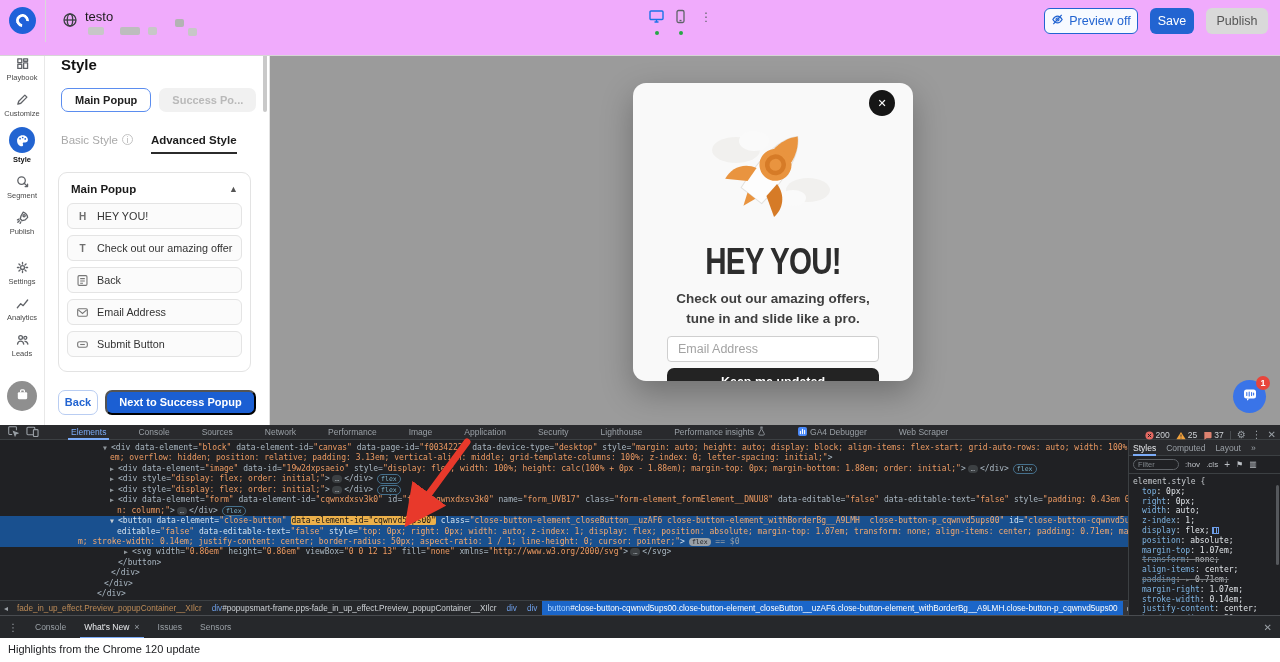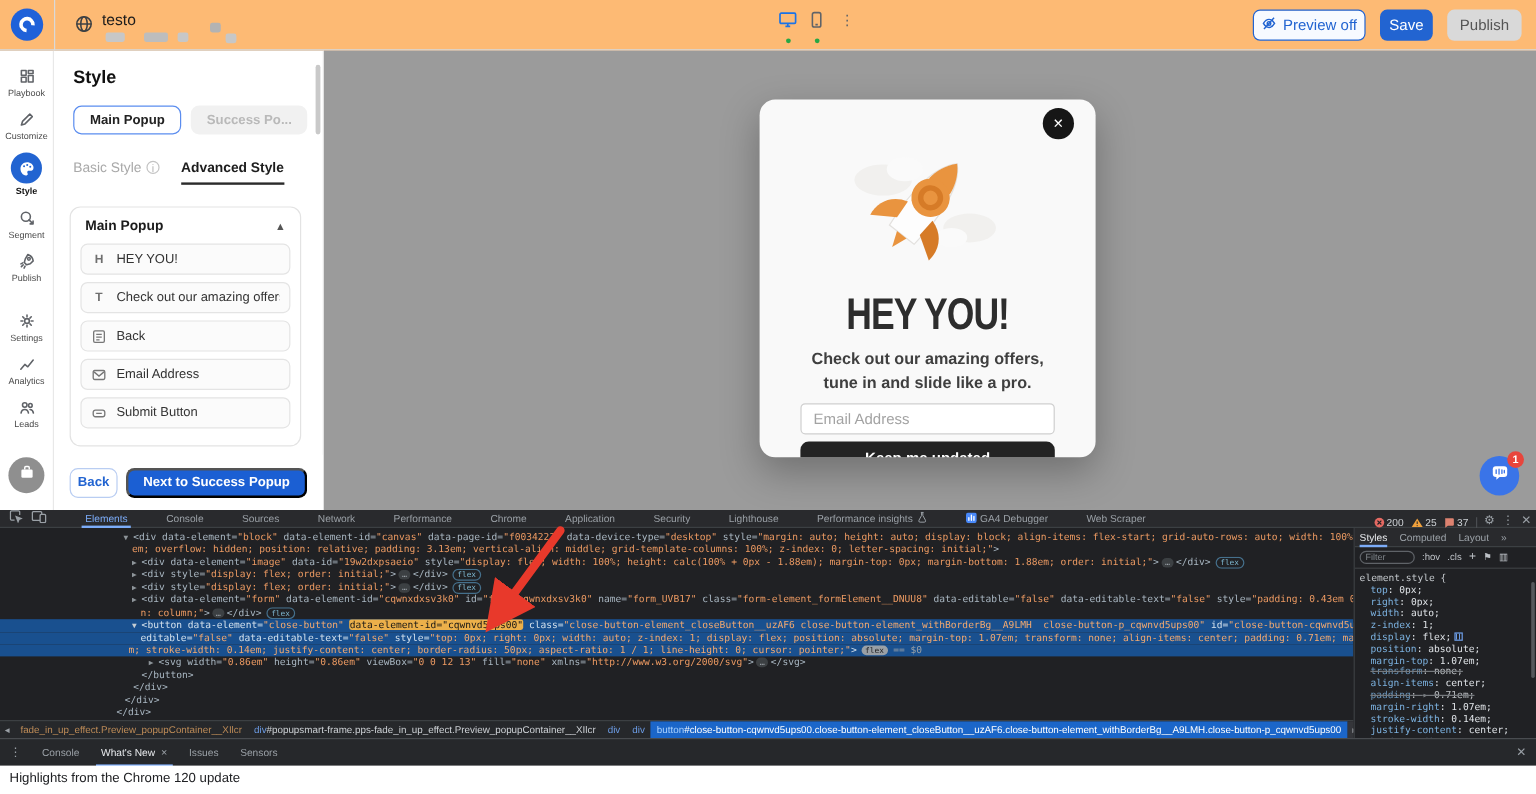--- a/index.html
+++ b/index.html
@@ -1,21 +1,21 @@
 <!DOCTYPE html>
 <html><head>
 <meta charset="utf-8">
 <style>
   * { margin:0; padding:0; box-sizing:border-box; }
   html,body { width:1280px; height:662px; overflow:hidden; background:#9b9b9b;
               font-family:"Liberation Sans", sans-serif; }
   .app { position:relative; width:1280px; height:662px; }
 
   
-  .topbar { position:absolute; left:0; top:0; width:1280px; height:42px; background:#fdba74;
+  .topbar { position:absolute; left:0; top:0; width:1280px; height:56px; background:#f0abfc;
             border-bottom:1px solid #d6d6d6; z-index:5; }
   .logo { position:absolute; left:9px; top:7px; width:27px; height:27px; border-radius:50%;
           background:#1f61d9; display:flex; align-items:center; justify-content:center; }
   .logo-ring { width:13px; height:13px; border:3.2px solid #fff; border-radius:50%;
                border-bottom-color:transparent; transform:rotate(-40deg); }
   .topbar-divider { position:absolute; left:45px; top:0; width:1px; height:42px; background:#d9d9d9; }
   .doc-globe { position:absolute; left:62px; top:12px; }
   .doc-title { position:absolute; left:85px; top:9px; font-size:13px; color:#1c1c1c; font-weight:500; }
   .sk { position:absolute; background:#c7c7c7; border-radius:2px; }
   .device-toggles { position:absolute; left:648px; top:9px; display:flex; align-items:flex-start; gap:10px; }
@@ -448,21 +448,21 @@
           <div class="dt-tab">
             <span>Sources</span>
           </div>
           <div class="dt-tab">
             <span>Network</span>
           </div>
           <div class="dt-tab">
             <span>Performance</span>
           </div>
           <div class="dt-tab">
-            <span>Chrome</span>
+            <span>Image</span>
           </div>
           <div class="dt-tab">
             <span>Application</span>
           </div>
           <div class="dt-tab">
             <span>Security</span>
           </div>
           <div class="dt-tab">
             <span>Lighthouse</span>
           </div>
@@ -514,21 +514,21 @@
     <div class="dt-main" id="codeTree" style="padding-top: 3px;">
         <div class="cl" style="padding-left: 103px;"><span class="a">▼</span><span>&lt;div data-element=</span><span class="o">"block"</span><span> data-element-id=</span><span class="o">"canvas"</span><span> data-page-id=</span><span class="o">"f0034222"</span><span> data-device-type=</span><span class="o">"desktop"</span><span> style=</span><span class="o">"margin: auto; height: auto; display: block; align-items: flex-start; grid-auto-rows: auto; width: 100%; max-width: 26.25</span></div>
         <div class="cl" style="padding-left: 110px;"><span class="o">em; overflow: hidden; position: relative; padding: 3.13em; vertical-align: middle; grid-template-columns: 100%; z-index: 0; letter-spacing: initial;"</span><span>&gt;</span></div>
         <div class="cl" style="padding-left: 110px;"><span class="a">▶</span><span>&lt;div data-element=</span><span class="o">"image"</span><span> data-id=</span><span class="o">"19w2dxpsaeio"</span><span> style=</span><span class="o">"display: flex; width: 100%; height: calc(100% + 0px - 1.88em); margin-top: 0px; margin-bottom: 1.88em; order: initial;"</span><span>&gt;</span><span class="e">…</span><span>&lt;/div&gt;</span><span class="b">flex</span></div>
         <div class="cl" style="padding-left: 110px;"><span class="a">▶</span><span>&lt;div style=</span><span class="o">"display: flex; order: initial;"</span><span>&gt;</span><span class="e">…</span><span>&lt;/div&gt;</span><span class="b">flex</span></div>
         <div class="cl" style="padding-left: 110px;"><span class="a">▶</span><span>&lt;div style=</span><span class="o">"display: flex; order: initial;"</span><span>&gt;</span><span class="e">…</span><span>&lt;/div&gt;</span><span class="b">flex</span></div>
         <div class="cl" style="padding-left: 110px;"><span class="a">▶</span><span>&lt;div data-element=</span><span class="o">"form"</span><span> data-element-id=</span><span class="o">"cqwnxdxsv3k0"</span><span> id=</span><span class="o">"form-cqwnxdxsv3k0"</span><span> name=</span><span class="o">"form_UVB17"</span><span> class=</span><span class="o">"form-element_formElement__DNUU8"</span><span> data-editable=</span><span class="o">"false"</span><span> data-editable-text=</span><span class="o">"false"</span><span> style=</span><span class="o">"padding: 0.43em 0px; flex-directio</span></div>
         <div class="cl" style="padding-left: 117px;"><span class="o">n: column;"</span><span>&gt;</span><span class="e">…</span><span>&lt;/div&gt;</span><span class="b">flex</span></div>
         <div class="cl sel" style="padding-left: 110px;"><span class="a">▼</span><span>&lt;button data-element=</span><span class="o">"close-button"</span><span> </span><span class="hl">data-element-id="cqwnvd5ups00"</span><span> class=</span><span class="o">"close-button-element_closeButton__uzAF6 close-button-element_withBorderBg__A9LMH  close-button-p_cqwnvd5ups00"</span><span> id=</span><span class="o">"close-button-cqwnvd5ups00"</span></div>
         <div class="cl sel" style="padding-left: 117px;"><span>editable=</span><span class="o">"false"</span><span> data-editable-text=</span><span class="o">"false"</span><span> style=</span><span class="o">"top: 0px; right: 0px; width: auto; z-index: 1; display: flex; position: absolute; margin-top: 1.07em; transform: none; align-items: center; padding: 0.71em; margin-right: 1.07e</span></div>
-        <div class="cl sel" style="padding-left: 107px;"><span class="o">m; stroke-width: 0.14em; justify-content: center; border-radius: 50px; aspect-ratio: 1 / 1; line-height: 0; cursor: pointer;"</span><span>&gt;</span><span class="bd">flex</span><span class="d"> == $0</span></div>
+        <div class="cl sel" style="padding-left: 78px;"><span class="o">m; stroke-width: 0.14em; justify-content: center; border-radius: 50px; aspect-ratio: 1 / 1; line-height: 0; cursor: pointer;"</span><span>&gt;</span><span class="bd">flex</span><span class="d"> == $0</span></div>
         <div class="cl" style="padding-left: 124px;"><span class="a">▶</span><span>&lt;svg width=</span><span class="o">"0.86em"</span><span> height=</span><span class="o">"0.86em"</span><span> viewBox=</span><span class="o">"0 0 12 13"</span><span> fill=</span><span class="o">"none"</span><span> xmlns=</span><span class="o">"http://www.w3.org/2000/svg"</span><span>&gt;</span><span class="e">…</span><span>&lt;/svg&gt;</span></div>
         <div class="cl" style="padding-left: 118px;"><span>&lt;/button&gt;</span></div>
         <div class="cl" style="padding-left: 111px;"><span>&lt;/div&gt;</span></div>
         <div class="cl" style="padding-left: 104px;"><span>&lt;/div&gt;</span></div>
         <div class="cl" style="padding-left: 97px;"><span>&lt;/div&gt;</span></div>
       </div>
 
     <div class="dt-breadcrumb" id="breadcrumbs">
         <span class="bc-arrow">◂</span>
         <span class="crumb trunc">fade_in_up_effect.Preview_popupContainer__XIlcr</span>

